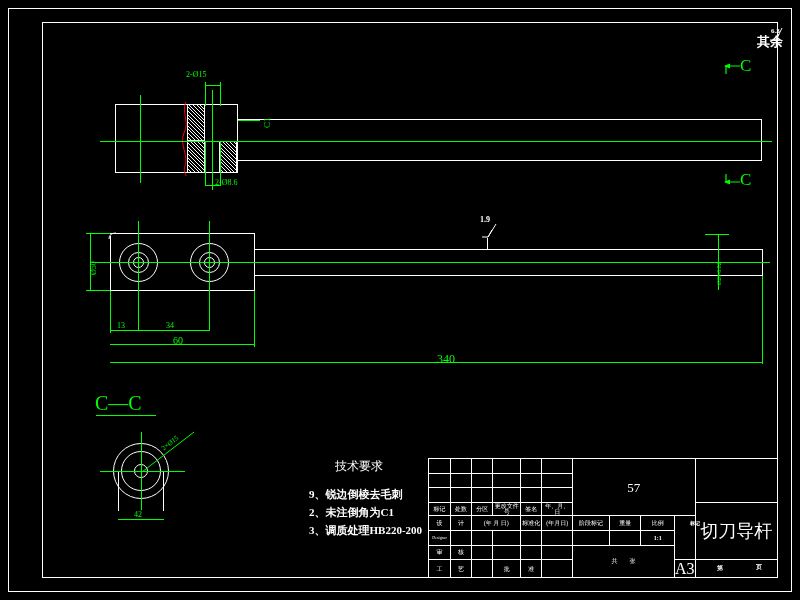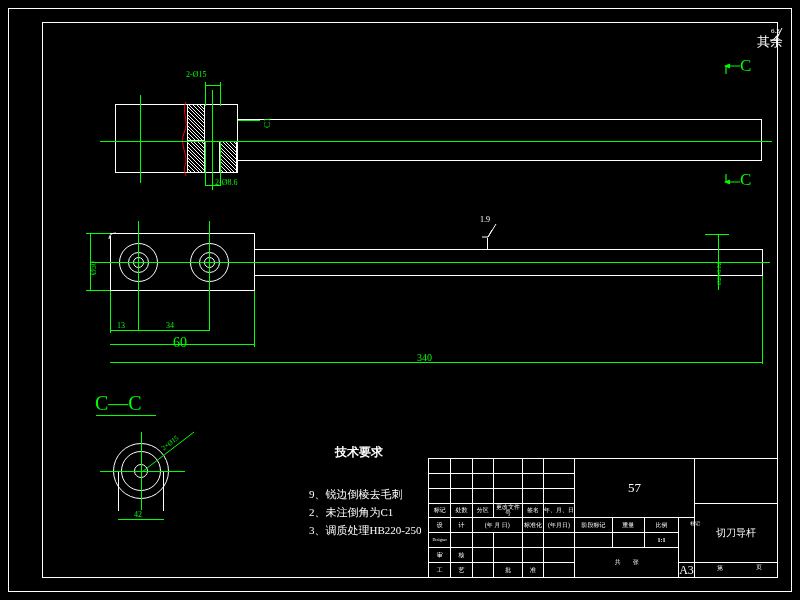--- a/index.html
+++ b/index.html
@@ -5,21 +5,21 @@
   html,body{margin:0;padding:0;background:#000;}
   body{width:800px;height:600px;overflow:hidden;font-family:"Liberation Sans",sans-serif;}
   #stage{position:relative;width:800px;height:600px;background:#000;}
   .abs{position:absolute;}
 
   
   .wl{position:absolute;background:#ffffff;}      
   .gl{position:absolute;background:#00ff00;}      
 
   .gtext{position:absolute;color:#00ff00;font-family:"Liberation Serif",serif;white-space:nowrap;}
-  .wtext{position:absolute;color:#ffffff;font-family:"Liberation Serif",serif;white-space:nowrap;}
+  .wtext{position:absolute;color:#ffffff;font-family:"Liberation Serif",serif;white-space:nowrap;font-weight:bold;}
 
   .frame{position:absolute;border:1px solid #ffffff;box-sizing:border-box;}
 
   
   table.tb{position:absolute;border-collapse:collapse;color:#fff;
            font-family:"Liberation Serif",serif;}
   table.tb td{border:1px solid #ffffff;padding:0;text-align:center;
               vertical-align:middle;font-size:6px;line-height:1;overflow:hidden;}
   .circ{position:absolute;border:1px solid #ffffff;border-radius:50%;box-sizing:border-box;}
 
@@ -126,25 +126,25 @@
 
   <div class="gl" style="left:110px;top:330px;width:29px;height:1px;"></div>
   <div class="gl" style="left:110px;top:291px;width:1px;height:42px;"></div>
   <div class="gtext" style="left:117px;top:321px;font-size:8px;">13</div>
 
   <div class="gl" style="left:139px;top:330px;width:71px;height:1px;"></div>
   <div class="gtext" style="left:166px;top:321px;font-size:8px;">34</div>
 
   <div class="gl" style="left:110px;top:344px;width:145px;height:1px;"></div>
   <div class="gl" style="left:254px;top:291px;width:1px;height:56px;"></div>
-  <div class="gtext" style="left:173px;top:335px;font-size:14px;">60</div>
+  <div class="gtext" style="left:173px;top:335px;font-size:10px;">60</div>
 
   <div class="gl" style="left:110px;top:362px;width:653px;height:1px;"></div>
   <div class="gl" style="left:762px;top:276px;width:1px;height:88px;"></div>
-  <div class="gtext" style="left:417px;top:352px;font-size:10px;">340</div>
+  <div class="gtext" style="left:437px;top:352px;font-size:12px;">340</div>
 
   <svg class="abs" style="left:480px;top:222px;" width="22" height="18">
     <path d="M2,15 L8,15 L16,2" stroke="#ffffff" stroke-width="1" fill="none"></path>
     <path d="M8,15 L12,8" stroke="#ffffff" stroke-width="1" fill="none"></path>
   </svg>
   <div class="wtext" style="left:480px;top:215px;font-size:8px;">1.9</div>
   <div class="wl" style="left:487px;top:238px;width:1px;height:12px;"></div>
 
   <div class="gl" style="left:705px;top:234px;width:24px;height:1px;"></div>
   <div class="gl" style="left:718px;top:234px;width:1px;height:56px;"></div>
@@ -163,24 +163,24 @@
   <div class="gl" style="left:141px;top:432px;width:1px;height:78px;"></div>
 
   <svg class="abs" style="left:138px;top:428px;" width="62" height="48">
     <path d="M4,44 L56,4" stroke="#00ff00" stroke-width="1" fill="none"></path>
   </svg>
   <div class="gtext" style="left:160px;top:446px;font-size:7px;transform-origin:0 0;transform:rotate(-38deg);">2×Ø15</div>
 
   <div class="gl" style="left:118px;top:519px;width:46px;height:1px;"></div>
   <div class="gtext" style="left:134px;top:510px;font-size:8px;">42</div>
 
-  <div class="wtext" style="left:335px;top:444px;font-size:12px;font-weight:bold;">技术要求</div>
+  <div class="wtext" style="left:335px;top:458px;font-size:12px;font-weight:normal;">技术要求</div>
   <div class="wtext" style="left:309px;top:487px;font-size:11px;">9、锐边倒棱去毛刺</div>
   <div class="wtext" style="left:309px;top:505px;font-size:11px;">2、未注倒角为C1</div>
-  <div class="wtext" style="left:309px;top:523px;font-size:11px;">3、调质处理HB220-250</div>
+  <div class="wtext" style="left:309px;top:523px;font-size:11px;">3、调质处理HB220-200</div>
 
   <table class="tb" style="left:428px;top:458px;width:350px;height:120px;">
 
     <tbody>
         <tr>
       <td style="width:22px;height:13px;"></td>
       <td style="width:22px;"></td>
       <td style="width:22px;"></td>
       <td style="width:30px;"></td>
       <td style="width:22px;"></td>
@@ -207,21 +207,21 @@
       <td></td>
     </tr>
 
     <tr>
       <td style="height:12px;">标记</td>
       <td>处数</td>
       <td>分区</td>
       <td>更改文件号</td>
       <td>签名</td>
       <td>年、月、日</td>
-      <td rowspan="4" style="font-size:10px;">
+      <td rowspan="4" style="font-size:18px;">
         <span>切刀导杆</span>
       </td>
     </tr>
 
     <tr>
       <td style="height:13px;">设</td>
       <td>计</td>
       <td colspan="2">(年 月 日)</td>
       <td>标准化</td>
       <td>(年月日)</td>
@@ -256,21 +256,21 @@
       </td>
     </tr>
 
     <tr>
       <td style="height:13px;">工</td>
       <td>艺</td>
       <td></td>
       <td>批</td>
       <td>准</td>
       <td></td>
-      <td style="font-size:12px;">
+      <td style="font-size:16px;">
         <span>A3</span>
       </td>
     </tr>
   </tbody>
     </table>
 
   <div class="wtext" style="left:690px;top:520px;font-size:5px;">标记</div>
   <div class="wtext" style="left:756px;top:563px;font-size:6px;">页</div>
   <div class="wtext" style="left:717px;top:564px;font-size:6px;">第</div>
 

